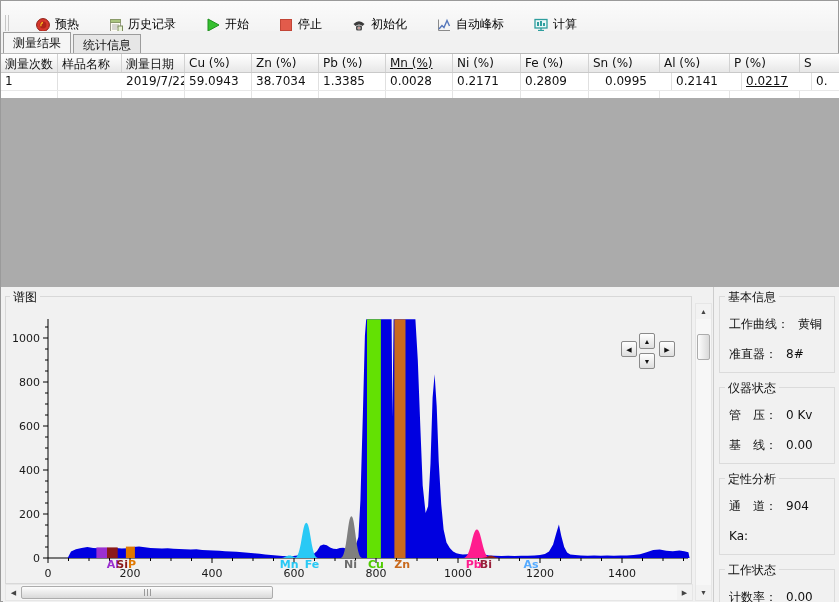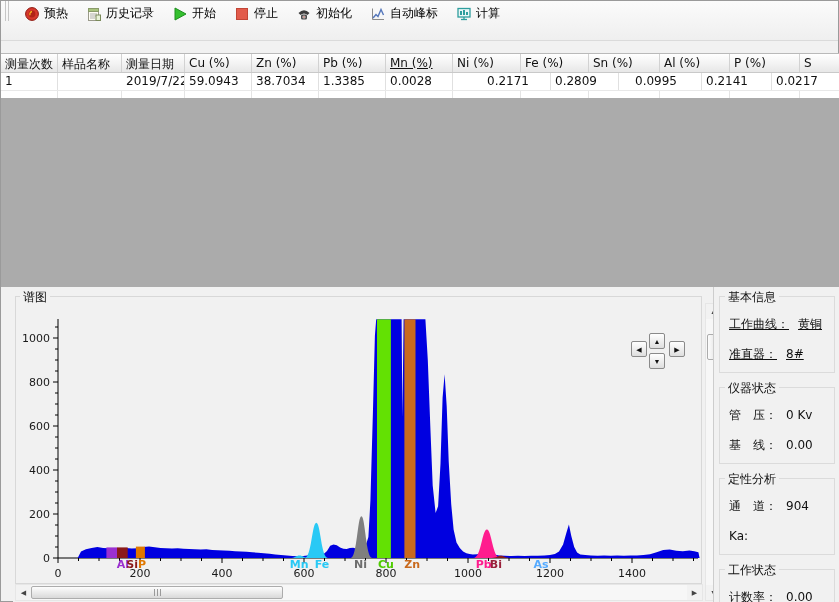--- a/index.html
+++ b/index.html
@@ -1,21 +1,21 @@
 <!DOCTYPE html>
 <html><head>
 <meta charset="utf-8">
 <style>
   * { margin:0; padding:0; box-sizing:border-box; }
   html,body { width:839px; height:602px; overflow:hidden; }
   body { font-family:"DejaVu Sans","Liberation Sans",sans-serif; font-size:12px; color:#111; background:#F1F1F1; }
   .window { position:relative; width:839px; height:602px; background:#F1F1F1; border:1px solid #9A9A9A; }
 
   
-  .toolbar { position:absolute; top:0; left:0; right:0; height:40px; display:flex; align-items:flex-start; gap:4px;
+  .toolbar { position:absolute; top:0; left:0; right:0; height:48px; display:flex; align-items:center; gap:15px;
              background:linear-gradient(#FBFBFB,#EFEFEF); border-bottom:1px solid #DADADA; padding:0 2px; }
   .grip { width:4px; height:20px; margin:0 4px 0 2px; border-left:1px solid #C6C6C6; border-right:1px solid #C6C6C6; }
   .tbtn { display:flex; align-items:center; gap:4px; border:1px solid transparent; background:transparent;
           padding:3px 6px; font:12px "DejaVu Sans","Liberation Sans",sans-serif; cursor:default; }
   .ticon { width:16px; height:16px; display:inline-block; }
   .ticon svg { display:block; }
 
   
   .tabbar { position:absolute; top:30px; left:0; right:0; height:22px; display:flex; align-items:flex-end;
             padding-left:2px; background:#F1F1F1; }
@@ -30,21 +30,21 @@
                  border-bottom:1px solid #C9C9C9; }
   .hcell { flex:none; padding:2px 4px 0; border-right:1px solid #D2D2D2; white-space:nowrap; overflow:hidden; }
   .grid-row { display:flex; height:18px; border-bottom:1px solid #E8E8E8; }
   .rcell { flex:none; padding:1px 4px 0; border-right:1px solid #E0E0E0; white-space:nowrap; overflow:hidden; }
   .grid-stub { display:flex; height:7px; }
   .scell { flex:none; border-right:1px solid #E4E4E4; }
 
   .filler { position:absolute; top:97px; left:0; width:839px; height:189px; background:#ABABAB; }
 
   
-  .chart-area { position:absolute; top:286px; left:12px; width:712px; height:316px; background:#F1F1F1; }
+  .chart-area { position:absolute; top:286px; left:2px; width:712px; height:316px; background:#F1F1F1; }
   .chart-box { position:absolute; left:2px; top:9px; width:687px; height:288px; border:1px solid #D8D8D8; }
   .chart-legend { position:absolute; left:7px; top:2px; background:#F1F1F1; padding:0 3px; z-index:3; }
   svg text.tick { font:11px "DejaVu Sans","Liberation Sans",sans-serif; fill:#1A1A1A; }
   svg text.el { font:bold 11px "DejaVu Sans","Liberation Sans",sans-serif; }
 
   .navbtn { position:absolute; width:16px; height:16px; border:1px solid #8A8A8A; border-radius:2px;
             background:linear-gradient(#FFFFFF,#DEDEDE); font-size:7px; line-height:13px; text-align:center;
             color:#111; padding:0; z-index:4; }
 
   .vscroll { position:absolute; left:692px; top:16px; width:17px; height:298px; background:#F7F7F7;
@@ -61,21 +61,21 @@
             background:linear-gradient(90deg,#FDFDFD,#D9D9D9); border:1px solid #ACACAC; border-radius:2px; }
   .hthumb { position:absolute; left:15px; top:1px; width:252px; height:13px; display:flex; align-items:center;
             justify-content:center; background:linear-gradient(#FDFDFD,#D9D9D9); border:1px solid #ACACAC; border-radius:2px; }
   .hgrip { width:7px; height:7px; border-left:1px solid #9A9A9A; border-right:1px solid #9A9A9A;
            background:linear-gradient(90deg,transparent 2px,#9A9A9A 2px,#9A9A9A 3px,transparent 3px); }
 
   
   .side-panel { position:absolute; left:712px; top:286px; width:127px; height:316px; background:#F1F1F1;
                 border-left:1px solid #CDCDCD; overflow:hidden; }
   .group { position:relative; margin:14px 5px 0 5px; border:1px solid #DBDBDB; padding:12px 0 3px 9px; }
-  .group.first { margin-top:9px;text-decoration:underline; }
+  .group.first { margin-top:9px; }
   .gtitle { position:absolute; top:-8px; left:5px; background:#F1F1F1; padding:0 3px; white-space:nowrap; }
   .grow { height:30px; line-height:30px; white-space:nowrap; }
   .gvalue { margin-left:9px; }
 </style>
 </head>
 <body>
 
 <div class="window">
 
   <div class="toolbar">
@@ -154,20 +154,24 @@
             <rect x="7" y="4" width="2" height="5" fill="#2E9E9E"></rect>
             <rect x="10" y="6" width="2" height="3" fill="#2E9E9E"></rect>
             <line x1="8" y1="11" x2="8" y2="13" stroke="#2E9E9E" stroke-width="1.3"></line>
             <line x1="5" y1="13.5" x2="11" y2="13.5" stroke="#2E9E9E" stroke-width="1.3"></line>
           </svg>
       </span>
       <span>计算</span>
     </button>
   </div>
 
+  <div class="tabbar">
+    <div class="tab active">测量结果</div>
+    <div class="tab">统计信息</div>
+  </div>
 
   <div class="grid">
     <div class="grid-header" id="grid-header">
         <div class="hcell" style="width: 57px;">测量次数</div>
         <div class="hcell" style="width: 64px;">样品名称</div>
         <div class="hcell" style="width: 63px;">测量日期</div>
         <div class="hcell" style="width: 67px;">Cu (%)</div>
         <div class="hcell" style="width: 67px;">Zn (%)</div>
         <div class="hcell" style="width: 67px;">Pb (%)</div>
         <div class="hcell" style="width: 67px; text-decoration: underline;">Mn (%)</div>
@@ -179,25 +183,25 @@
         <div class="hcell" style="width: 60px;">S</div>
       </div>
     <div class="grid-row" id="grid-row">
         <div class="rcell" style="width: 57px;">1</div>
         <div class="rcell" style="width: 64px; margin-top: 28px;">59-1</div>
         <div class="rcell" style="width: 63px;">2019/7/22</div>
         <div class="rcell" style="width: 67px;">59.0943</div>
         <div class="rcell" style="width: 67px;">38.7034</div>
         <div class="rcell" style="width: 67px;">1.3385</div>
         <div class="rcell" style="width: 67px;">0.0028</div>
-        <div class="rcell" style="width: 68px; margin-left: 30px;">0.2171</div>
+        <div class="rcell" style="width: 68px;">0.2171</div>
         <div class="rcell" style="width: 68px;">0.2809</div>
         <div class="rcell" style="width: 71px; margin-left: 12px;">0.0995</div>
         <div class="rcell" style="width: 70px;">0.2141</div>
-        <div class="rcell" style="width: 70px;">0.0217</div>
+        <div class="rcell" style="width: 70px; text-decoration: underline;">0.0217</div>
         <div class="rcell" style="width: 60px;">0.</div>
       </div>
     <div class="grid-stub" id="grid-stub">
         <div class="scell" style="width: 57px;"></div>
         <div class="scell" style="width: 64px;"></div>
         <div class="scell" style="width: 63px;"></div>
         <div class="scell" style="width: 67px;"></div>
         <div class="scell" style="width: 67px;"></div>
         <div class="scell" style="width: 67px;"></div>
         <div class="scell" style="width: 67px;"></div>

